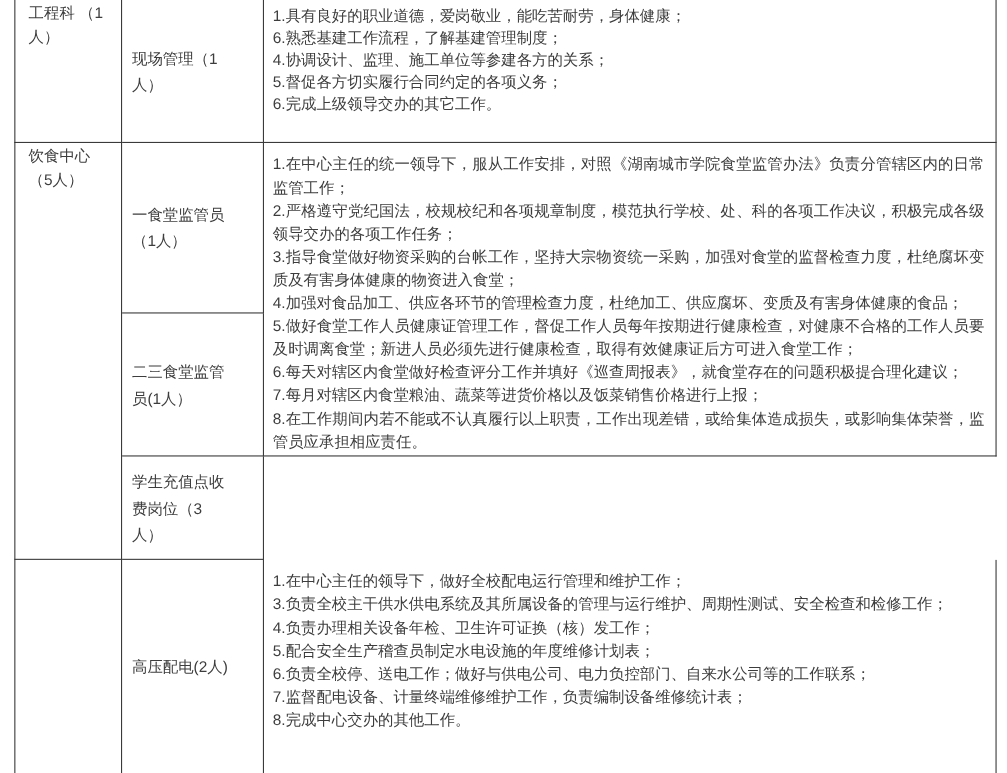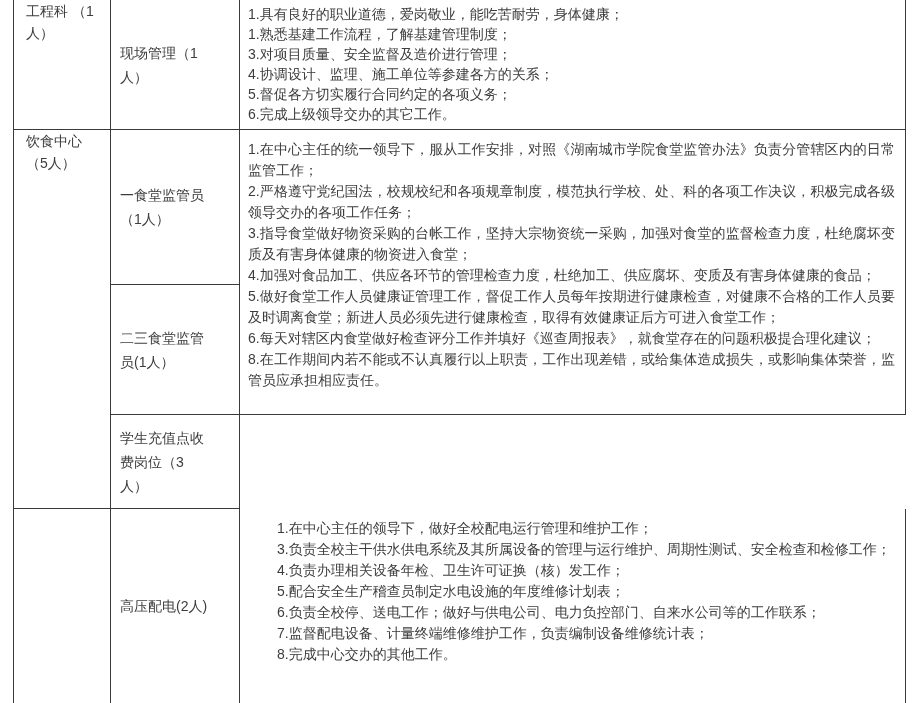--- a/index.html
+++ b/index.html
@@ -87,39 +87,39 @@
     <div class="cell pos" style="grid-column:2;grid-row:4;">
       <div>学生充值点收费岗位（3人）</div>
     </div>
 
     <div class="cell pos last-row" style="grid-column:2;grid-row:5;">
       <div>高压配电(2人)</div>
     </div>
 
     <div class="cell duties tight" style="grid-column:3;grid-row:1;">
         <div class="duty-line">1.具有良好的职业道德，爱岗敬业，能吃苦耐劳，身体健康；</div>
-        <div class="duty-line">1.熟悉基建工作流程，了解基建管理制度；</div>
-        <div class="duty-line">3.对项目质量、安全监督及造价进行管理；</div>
+        <div class="duty-line">6.熟悉基建工作流程，了解基建管理制度；</div>
         <div class="duty-line">4.协调设计、监理、施工单位等参建各方的关系；</div>
         <div class="duty-line">5.督促各方切实履行合同约定的各项义务；</div>
         <div class="duty-line">6.完成上级领导交办的其它工作。</div>
       </div>
 
     <div class="cell duties pad-lg" style="grid-column:3;grid-row:2 / span 2;">
         <div class="duty-line">1.在中心主任的统一领导下，服从工作安排，对照《湖南城市学院食堂监管办法》负责分管辖区内的日常监管工作；</div>
         <div class="duty-line">2.严格遵守党纪国法，校规校纪和各项规章制度，模范执行学校、处、科的各项工作决议，积极完成各级领导交办的各项工作任务；</div>
         <div class="duty-line">3.指导食堂做好物资采购的台帐工作，坚持大宗物资统一采购，加强对食堂的监督检查力度，杜绝腐坏变质及有害身体健康的物资进入食堂；</div>
         <div class="duty-line">4.加强对食品加工、供应各环节的管理检查力度，杜绝加工、供应腐坏、变质及有害身体健康的食品；</div>
         <div class="duty-line">5.做好食堂工作人员健康证管理工作，督促工作人员每年按期进行健康检查，对健康不合格的工作人员要及时调离食堂；新进人员必须先进行健康检查，取得有效健康证后方可进入食堂工作；</div>
         <div class="duty-line">6.每天对辖区内食堂做好检查评分工作并填好《巡查周报表》，就食堂存在的问题积极提合理化建议；</div>
+        <div class="duty-line">7.每月对辖区内食堂粮油、蔬菜等进货价格以及饭菜销售价格进行上报；</div>
         <div class="duty-line">8.在工作期间内若不能或不认真履行以上职责，工作出现差错，或给集体造成损失，或影响集体荣誉，监管员应承担相应责任。</div>
       </div>
 
 
-    <div class="cell duties last-row pad-lg" style="grid-column:3;grid-row:5;margin-left:29px;">
+    <div class="cell duties last-row pad-lg" style="grid-column:3;grid-row:5;">
         <div class="duty-line">1.在中心主任的领导下，做好全校配电运行管理和维护工作；</div>
         <div class="duty-line">3.负责全校主干供水供电系统及其所属设备的管理与运行维护、周期性测试、安全检查和检修工作；</div>
         <div class="duty-line">4.负责办理相关设备年检、卫生许可证换（核）发工作；</div>
         <div class="duty-line">5.配合安全生产稽查员制定水电设施的年度维修计划表；</div>
         <div class="duty-line">6.负责全校停、送电工作；做好与供电公司、电力负控部门、自来水公司等的工作联系；</div>
         <div class="duty-line">7.监督配电设备、计量终端维修维护工作，负责编制设备维修统计表；</div>
         <div class="duty-line">8.完成中心交办的其他工作。</div>
       </div>
 
   </div>

